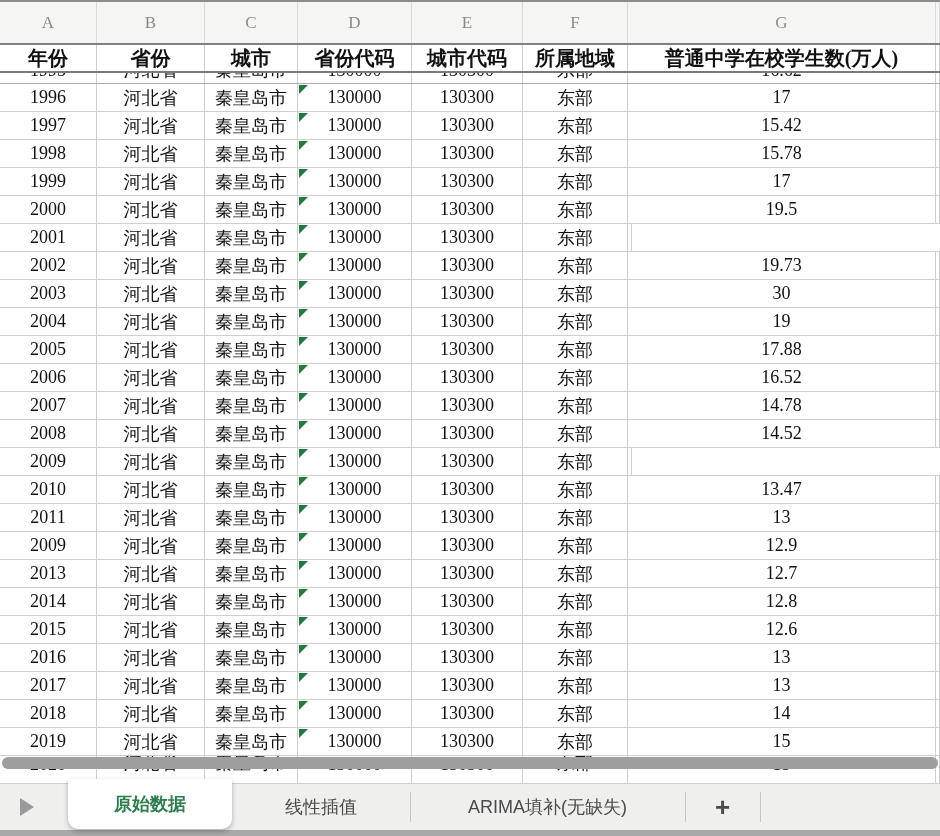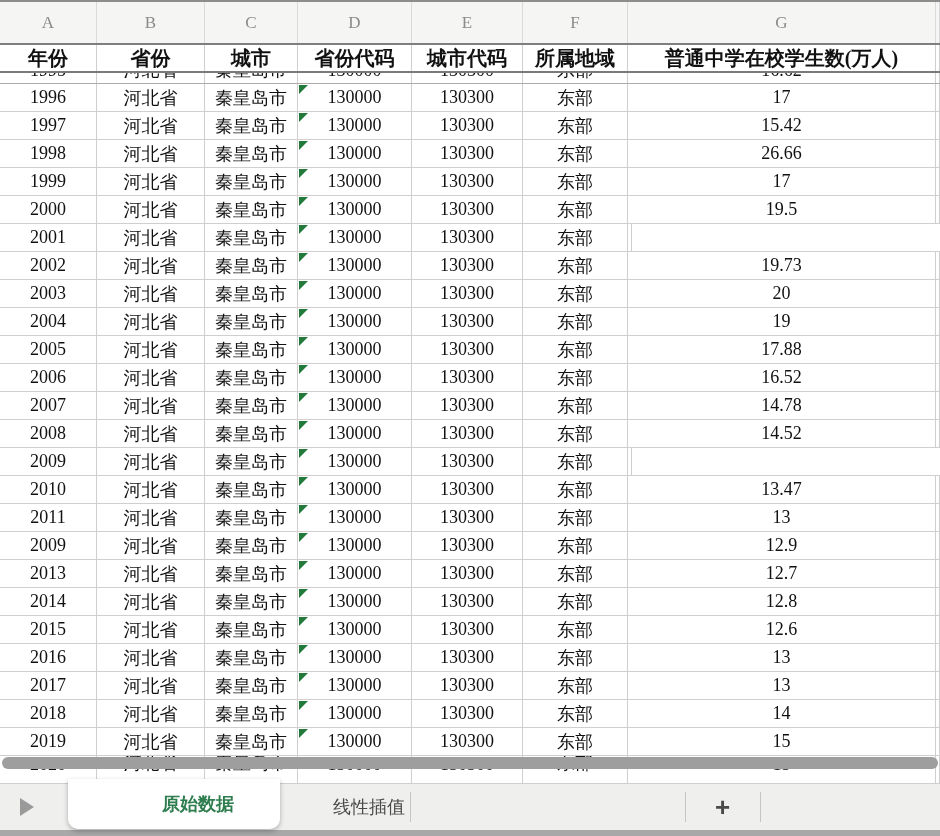--- a/index.html
+++ b/index.html
@@ -34,21 +34,21 @@
   .tri{position:absolute;left:1px;top:1px;width:0;height:0;
        border-top:9px solid #217a3a;border-right:9px solid transparent;}
   
   .h-scroll{position:absolute;left:2px;top:757px;width:936px;height:12px;background:#9e9e9e;
             border-radius:6px;z-index:6;}
   
   .tabbar{position:absolute;left:0;top:784px;width:940px;height:46px;background:#efefee;z-index:7;}
   .nav-arrow{position:absolute;left:20px;top:14px;width:0;height:0;cursor:pointer;
              border-left:14px solid #9a9a9a;border-top:9px solid transparent;border-bottom:9px solid transparent;}
   .tab{position:absolute;top:0;height:46px;display:flex;align-items:center;justify-content:center;
-       font-family:"Liberation Sans","DejaVu Sans",sans-serif;font-size:18px;color:#4a4a4a;cursor:pointer;padding-left:48px;}
+       font-family:"Liberation Sans","DejaVu Sans",sans-serif;font-size:18px;color:#4a4a4a;cursor:pointer;}
   .tab.active{top:-5px;height:50px;background:#ffffff;border-radius:0 0 10px 10px;
        box-shadow:0 2px 5px rgba(0,0,0,0.28);color:#2e7d4f;font-weight:bold;z-index:8;}
   .tab-divider{position:absolute;top:8px;width:1px;height:30px;background:#c4c4c4;}
   .add-tab{position:absolute;top:0;height:46px;display:flex;align-items:center;justify-content:center;
        font-family:"Liberation Sans","DejaVu Sans",sans-serif;font-size:26px;font-weight:bold;color:#4a4a4a;cursor:pointer;}
   .bottom-strip{position:absolute;left:0;top:830px;width:940px;height:6px;background:#a8a8a8;}
 </style>
 </head>
 <body>
 
@@ -112,21 +112,21 @@
         <div class="cell cG">15.42</div>
         <div class="cell cH"></div>
       </div>
       <div class="grid-row">
         <div class="cell cA">1998</div>
         <div class="cell cB">河北省</div>
         <div class="cell cC">秦皇岛市</div>
         <div class="cell cD">130000<span class="tri"></span></div>
         <div class="cell cE">130300</div>
         <div class="cell cF">东部</div>
-        <div class="cell cG">26.66</div>
+        <div class="cell cG">15.78</div>
         <div class="cell cH"></div>
       </div>
       <div class="grid-row">
         <div class="cell cA">1999</div>
         <div class="cell cB">河北省</div>
         <div class="cell cC">秦皇岛市</div>
         <div class="cell cD">130000<span class="tri"></span></div>
         <div class="cell cE">130300</div>
         <div class="cell cF">东部</div>
         <div class="cell cG">17</div>
@@ -161,21 +161,21 @@
         <div class="cell cG">19.73</div>
         <div class="cell cH"></div>
       </div>
       <div class="grid-row">
         <div class="cell cA">2003</div>
         <div class="cell cB">河北省</div>
         <div class="cell cC">秦皇岛市</div>
         <div class="cell cD">130000<span class="tri"></span></div>
         <div class="cell cE">130300</div>
         <div class="cell cF">东部</div>
-        <div class="cell cG">20</div>
+        <div class="cell cG">30</div>
         <div class="cell cH"></div>
       </div>
       <div class="grid-row">
         <div class="cell cA">2004</div>
         <div class="cell cB">河北省</div>
         <div class="cell cC">秦皇岛市</div>
         <div class="cell cD">130000<span class="tri"></span></div>
         <div class="cell cE">130300</div>
         <div class="cell cF">东部</div>
         <div class="cell cG">19</div>
@@ -342,19 +342,20 @@
       </div>
     </div>
 
   <div class="h-scroll"></div>
 
   <div class="tabbar">
     <div class="nav-arrow"></div>
     <div class="tab active" style="left:68px;width:164px;">原始数据</div>
     <div class="tab" style="left:232px;width:178px;">线性插值</div>
     <div class="tab-divider" style="left:410px;"></div>
+    <div class="tab" style="left:410px;width:275px;">ARIMA填补(无缺失)</div>
     <div class="tab-divider" style="left:685px;"></div>
     <div class="add-tab" style="left:685px;width:75px;">+</div>
     <div class="tab-divider" style="left:760px;"></div>
   </div>
 
   <div class="bottom-strip"></div>
 </div>
 
 </body></html>

